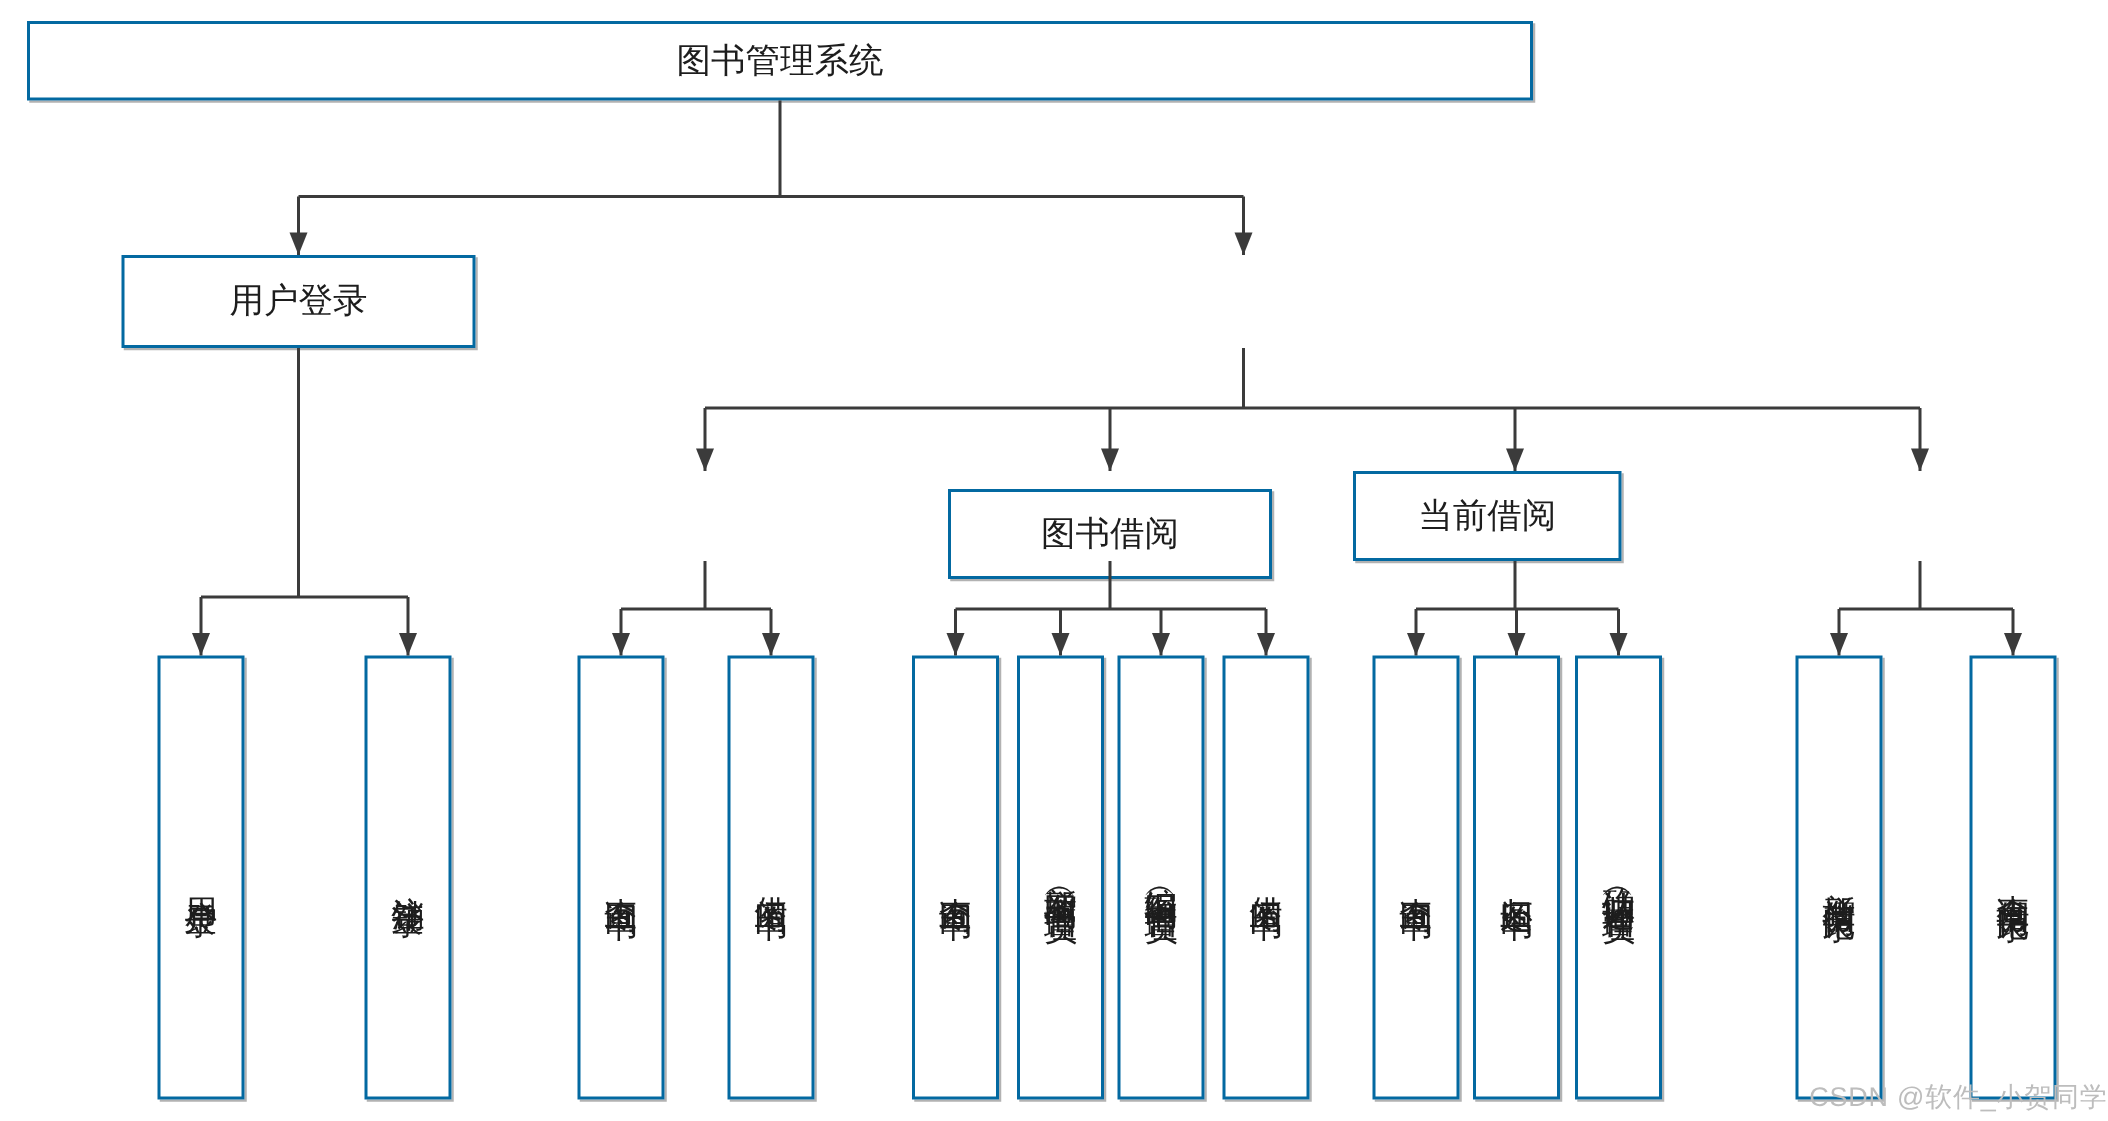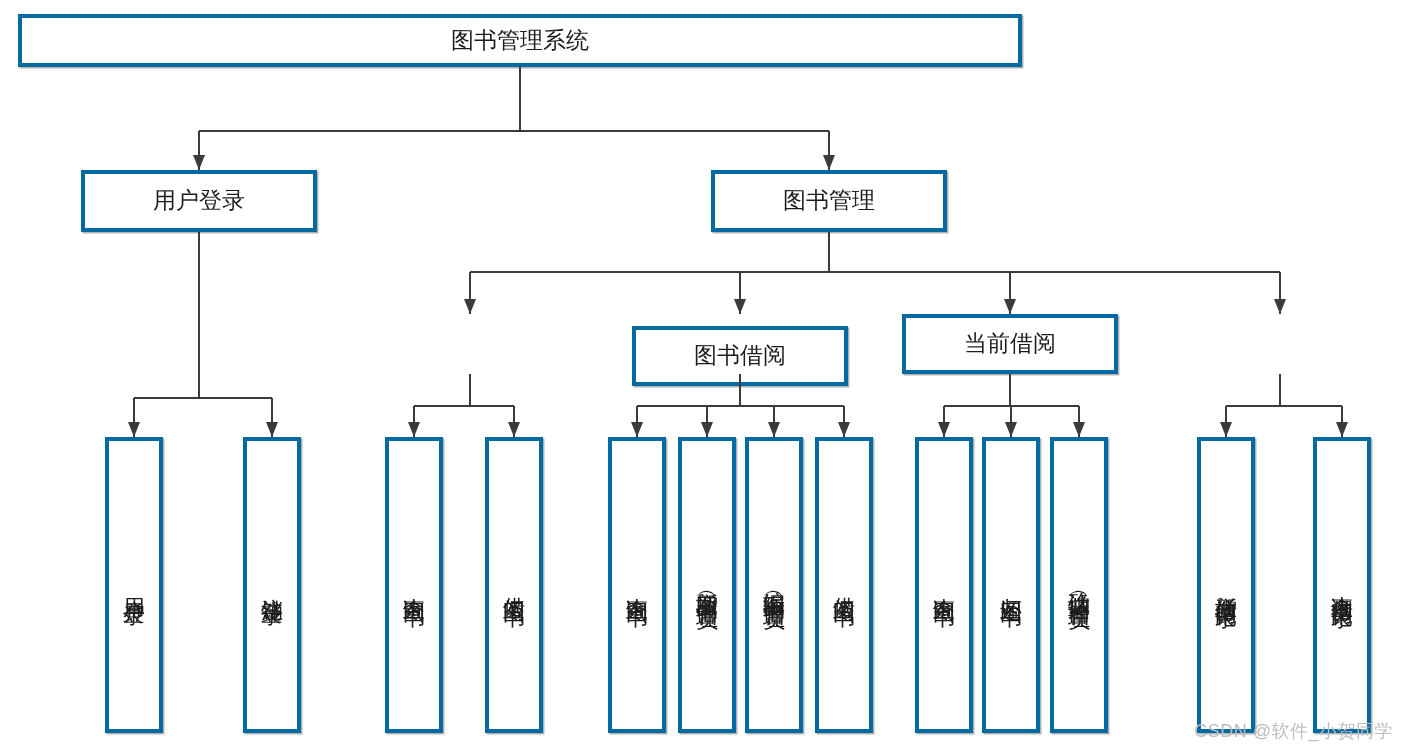--- a/index.html
+++ b/index.html
@@ -15,21 +15,21 @@
     width: 1405px;
     height: 747px;
     background: #ffffff;
     overflow: hidden;
   }
   
   .node {
     position: absolute;
     box-sizing: border-box;
     background: #ffffff;
-    border: 4px solid #0369a1;
+    border: 2px solid #0369a1;
     box-shadow: 1.5px 1.5px 0 rgba(0,0,0,0.30);
     display: flex;
     align-items: center;
     justify-content: center;
   }
   .node .label {
     color: #1d1d1d;
     line-height: 1.18;
     text-align: center;
     white-space: nowrap;
@@ -66,49 +66,46 @@
     position: absolute;
     width: 0;
     height: 0;
     border-left: 6px solid transparent;
     border-right: 6px solid transparent;
     border-top: 15px solid #3b3b3b;
   }
   
   #watermark {
     position: absolute;
-    right: 12px;
+    right: 0;
     bottom: 4px;
     font-size: 18px;
     color: #bdbdbd;
     white-space: nowrap;
     letter-spacing: 0.5px;
     pointer-events: none;
   }
 </style>
 </head>
 <body>
 
 <div id="canvas">
 
   <div class="node root h" id="node-root" style="left: 18px; top: 14px; width: 1004px; height: 53px;">
     <span class="label">图书管理系统</span>
   </div>
 
   <div class="node h" id="node-l2-0" style="left: 81px; top: 170px; width: 236px; height: 62px;">
     <span class="label">用户登录</span>
   </div>
-  <div class="node h" id="node-l2-1" style="left: 711px; top: 170px; width: 236px; height: 62px;">
-    <span class="label">图书管理</span>
-  </div>
 
   <div class="node h" id="node-l3-1" style="left: 632px; top: 326px; width: 216px; height: 60px;">
     <span class="label">图书借阅</span>
   </div>
-  <div class="node h" id="node-l3-2" style="left: 902px; top: 314px; width: 216px; height: 60px;">
+  <div class="node h" id="node-l3-2" style="left: 902px; top: 314px; width: 179px; height: 60px;">
     <span class="label">当前借阅</span>
   </div>
 
   <div class="node v" id="node-leaf-0" style="left: 105px; top: 437px; width: 58px; height: 296px;">
     <span class="label">用户登录</span>
   </div>
   <div class="node v" id="node-leaf-1" style="left: 243px; top: 437px; width: 58px; height: 296px;">
     <span class="label">注销登录</span>
   </div>
   <div class="node v" id="node-leaf-2" style="left: 385px; top: 437px; width: 58px; height: 296px;">

